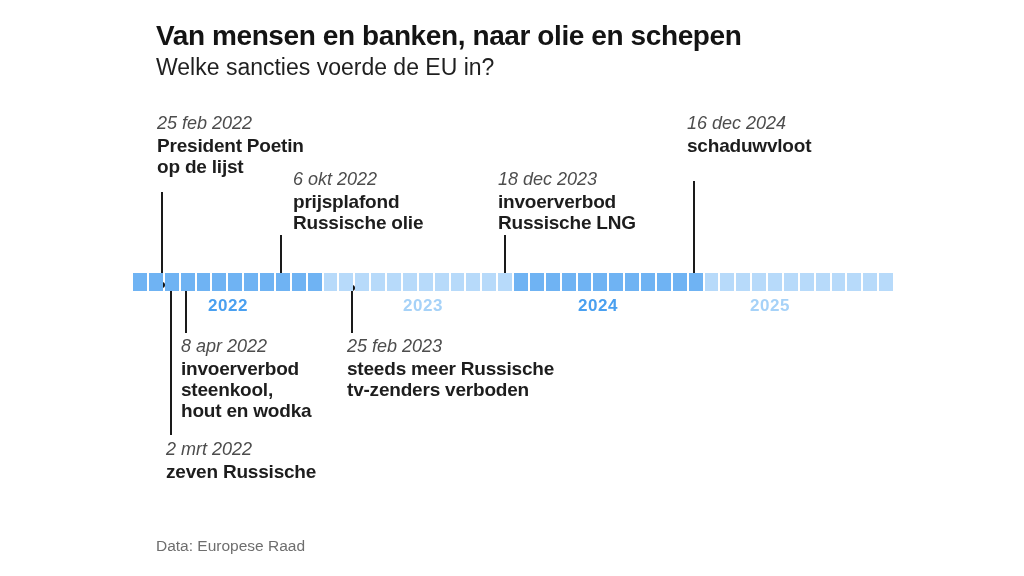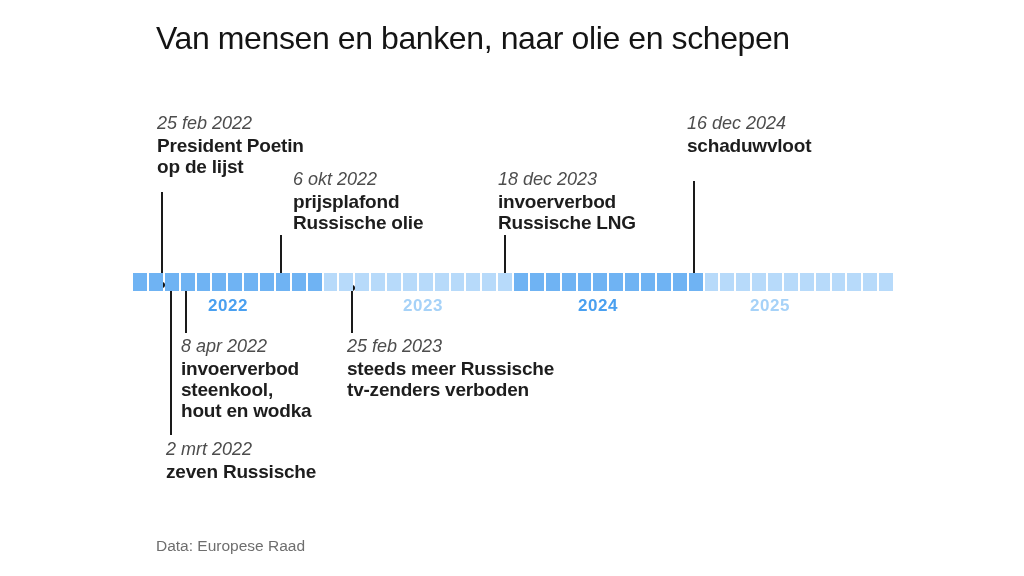--- a/index.html
+++ b/index.html
@@ -12,22 +12,22 @@
     position: relative;
     width: 1024px;
     height: 576px;
     background: #ffffff;
     overflow: hidden;
   }
   .abs { position: absolute; }
 
   .title {
     left: 156px; top: 20px;
-    font-size: 32px;
-    font-weight: 400;
+    font-size: 28px;
+    font-weight: 700;
     letter-spacing: -0.4px;
     color: #141414;
     white-space: nowrap;
   }
   .subtitle {
     left: 156px; top: 54px;
     font-size: 23px;
     font-weight: 400;
     color: #1f1f1f;
     white-space: nowrap;
@@ -82,20 +82,21 @@
     color: #6e6e6e;
     white-space: nowrap;
   }
 </style>
 </head>
 <body>
 
 <div class="stage">
 
   <div class="abs title">Van mensen en banken, naar olie en schepen</div>
+  <div class="abs subtitle">Welke sancties voerde de EU in?</div>
 
   <div class="abs event" style="left:157px; top:113px;">
     <div class="date">25 feb 2022</div>
     <div class="line">President Poetin</div>
     <div class="line">op de lijst</div>
   </div>
 
   <div class="abs event" style="left:293px; top:169px;">
     <div class="date">6 okt 2022</div>
     <div class="line">prijsplafond</div>

